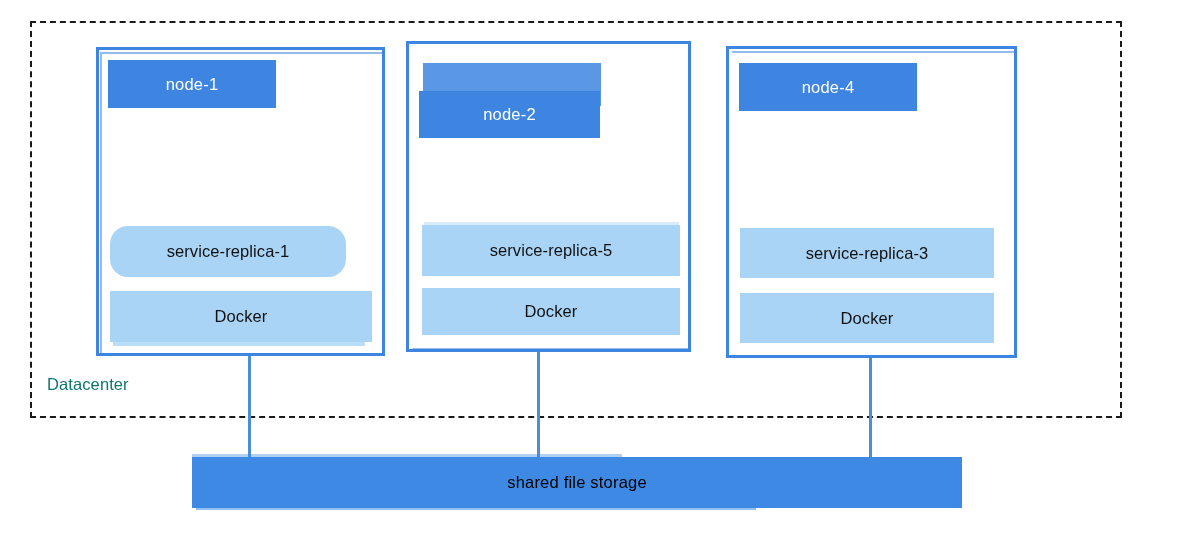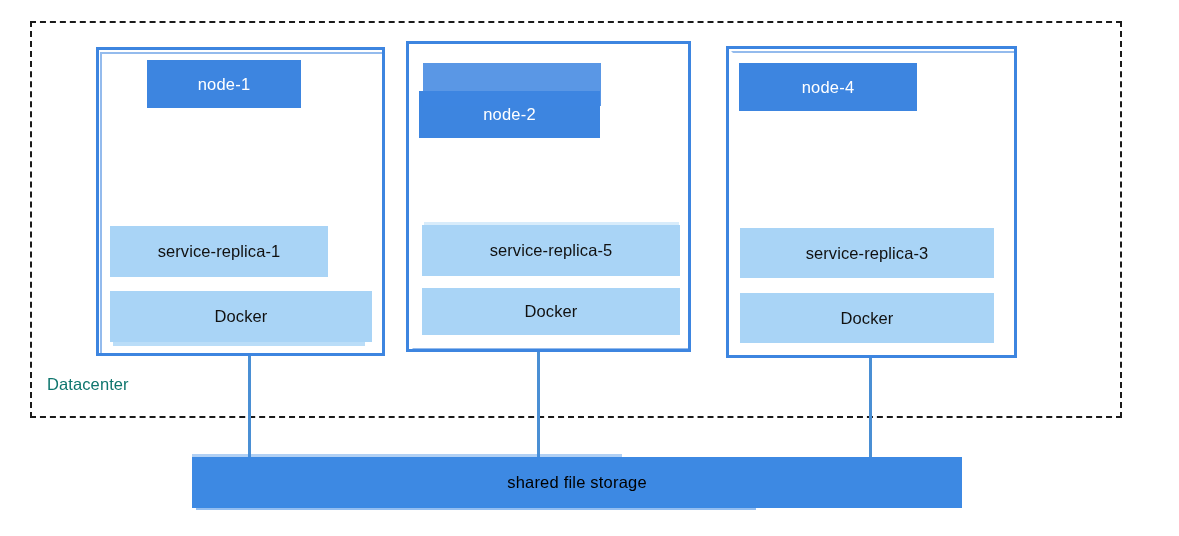--- a/index.html
+++ b/index.html
@@ -125,24 +125,24 @@
 <body>
 
 <div id="canvas">
 
   <div class="datacenter-boundary"></div>
   <div class="datacenter-label">Datacenter</div>
 
   <div class="node-frame" style="left:96px; top:47px; width:289px; height:309px;">
     <div class="sketch-edge" style="left:1px; top:2px; width:285px; height:304px; border-right-color:transparent; border-bottom-color:transparent;"></div>
   </div>
-  <div class="node-header" style="left:108px; top:60px; width:154px; height:48px;margin-left:39px;">
+  <div class="node-header" style="left:108px; top:60px; width:168px; height:48px;">
     <span>node-1</span>
   </div>
-  <div class="bar-light" style="left:110px; top:226px; width:218px; height:51px;">
+  <div class="bar-light" style="left:110px; top:226px; width:236px; height:51px;border-radius:18px;">
     <span>service-replica-1</span>
   </div>
   <div class="bar-light" style="left:110px; top:291px; width:262px; height:51px;">
     <span>Docker</span>
   </div>
   <div class="bar-smudge" style="left:113px; top:342px; width:252px; height:4px;"></div>
   <div class="connector" style="left:248px; top:356px; height:102px;"></div>
 
   <div class="node-frame" style="left:406px; top:41px; width:285px; height:311px;">
     <div class="sketch-edge" style="left:2px; top:3px; width:279px; height:303px; border-left-color:transparent; border-top-color:transparent;"></div>

